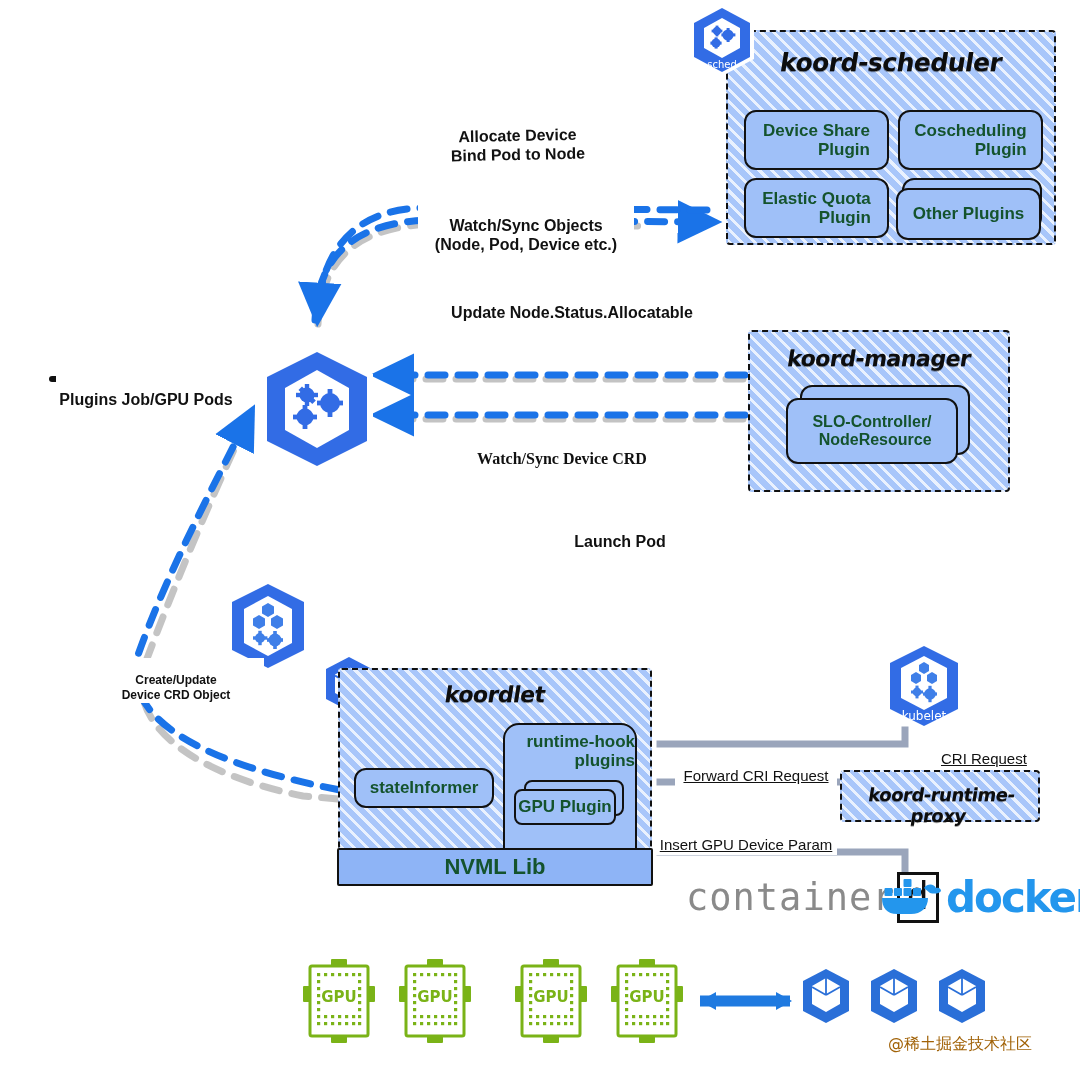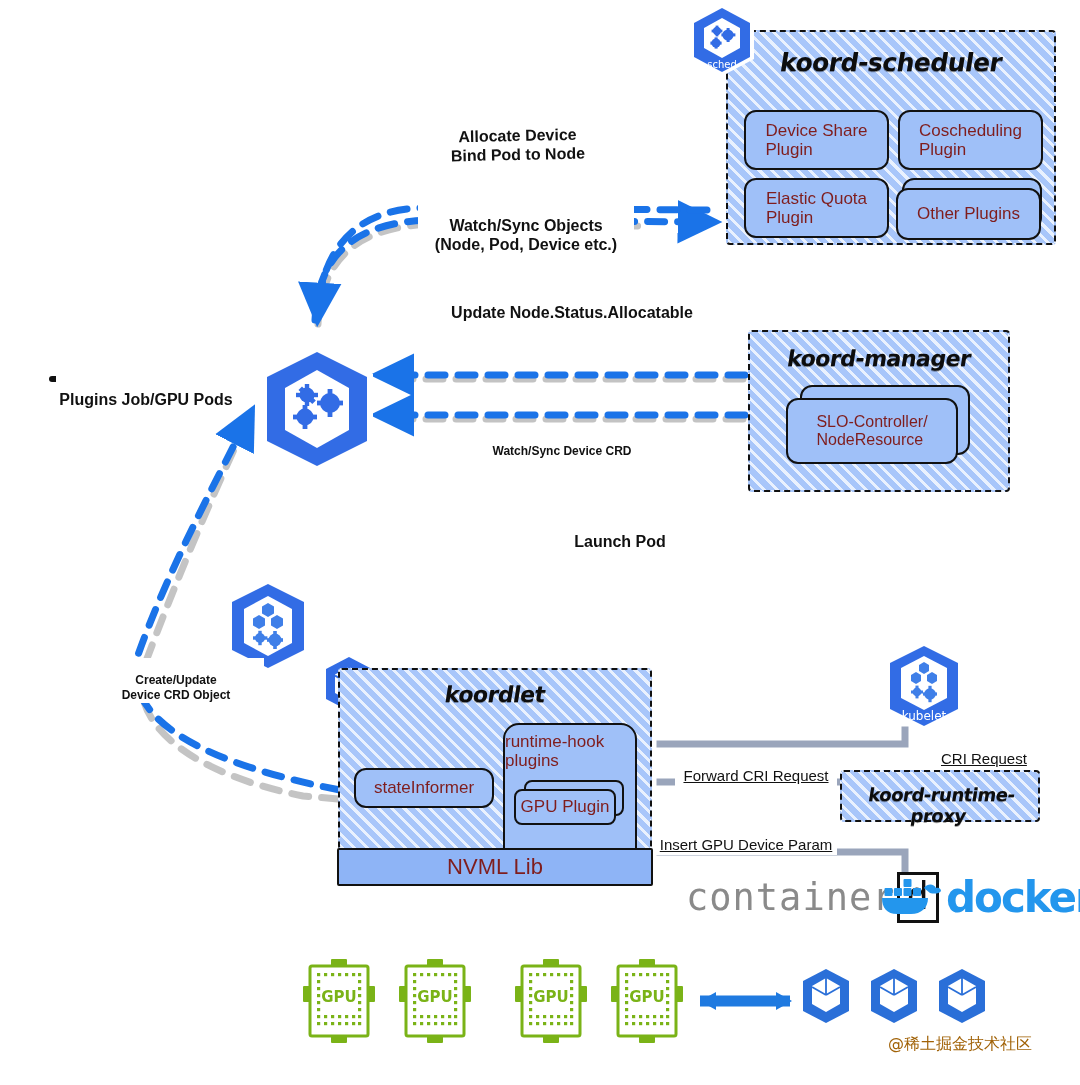--- a/index.html
+++ b/index.html
@@ -25,21 +25,21 @@
     letter-spacing:-.5px;
     text-shadow:0 1px 0 rgba(0,0,0,.35);
   }
 
   
   .card{
     background:#9fc0f8;
     border:2.5px solid #111;
     border-radius:12px;
     display:flex;align-items:center;justify-content:center;
-    text-align:left;font-weight:normal;color:#7f1d1d;
+    text-align:right;font-weight:bold;color:#14532d;
     line-height:1.12;
   }
   .card.solid{background:#8eb4f6;}
 
   
   .lbl{
     background:#fff;color:#111;font-weight:bold;text-align:center;
     line-height:1.2;white-space:pre-line;padding:1px 3px;
   }
   .lbl.thin{font-weight:normal;text-decoration:underline;}
@@ -310,21 +310,21 @@
 
   <div class="abs lbl" style="left:418px;top:196px;width:216px;font-size:16px;">
     <span>Watch/Sync Objects
 (Node, Pod, Device etc.)</span>
   </div>
 
   <div class="abs lbl" style="left:56px;top:370px;width:180px;font-size:16px;">
     <span>Plugins Job/GPU Pods</span>
   </div>
 
-  <div class="abs lbl" style="left:451px;top:429px;width:222px;font-size:12px;">
+  <div class="abs lbl" style="left:451px;top:429px;width:222px;font-size:16px;font-family:Liberation Serif, serif;">
     <span>Watch/Sync Device CRD</span>
   </div>
 
   <div class="abs lbl" style="left:566px;top:512px;width:108px;font-size:16px;">
     <span>Launch Pod</span>
   </div>
 
   <div class="abs lbl" style="left:88px;top:658px;width:176px;font-size:12px;">
     <span>Create/Update
 Device CRD Object</span>

